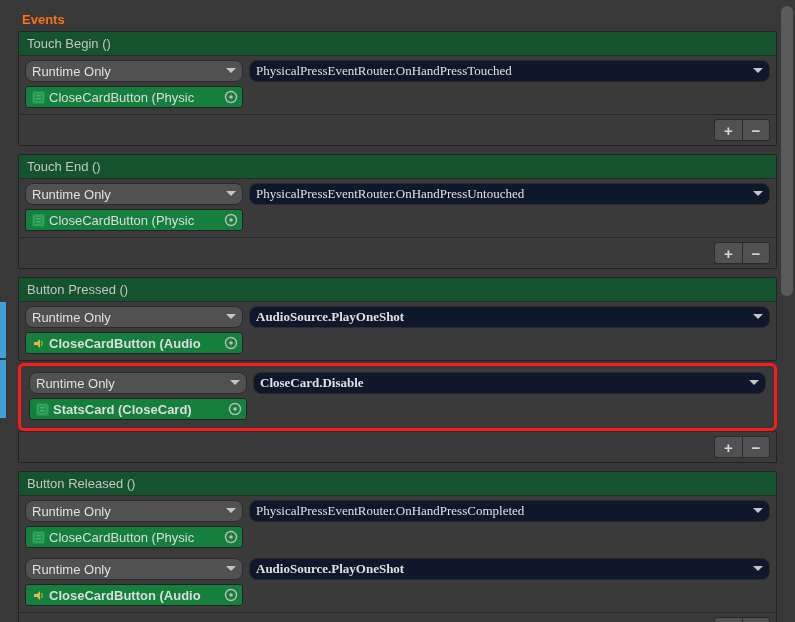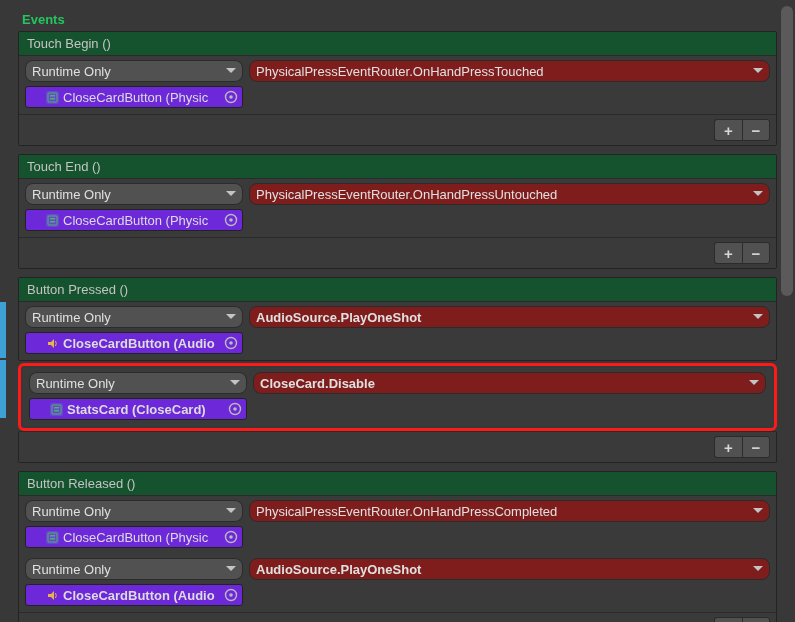--- a/index.html
+++ b/index.html
@@ -21,21 +21,21 @@
     position: absolute;
     right: 2px;
     top: 6px;
     width: 12px;
     height: 290px;
     background: #5a5a5a;
     border-radius: 6px;
   }
   .section-title {
     font-weight: 600;
-    color: #22c55e;
+    color: #f97316;
     margin-bottom: 4px;
     padding-left: 4px;
   }
   .event-block {
     background: #3a3a3a;
     border: 1px solid #232323;
     border-radius: 2px;
     margin-bottom: 8px;
   }
   .event-header {
@@ -63,36 +63,37 @@
     height: 22px;
     display: flex;
     align-items: center;
     padding: 0 6px;
     color: #e0e0e0;
     position: relative;
     overflow: hidden;
     white-space: nowrap;
   }
   .dropdown-light {
-    background: #7f1d1d;
+    background: #0f172a;
+    font-family: Liberation Serif, serif;
   }
   .dropdown .caret {
     position: absolute;
     right: 6px;
     top: 50%;
     transform: translateY(-50%);
   }
   .objfield {
-    background: #6d28d9;
+    background: #15803d;
     border: 1px solid #222;
     border-radius: 3px;
     height: 22px;
     display: flex;
     align-items: center;
-    padding: 0 20px;
+    padding: 0 6px;
     gap: 4px;
     color: #dcdcdc;
     position: relative;
     overflow: hidden;
     white-space: nowrap;
   }
   .objfield.bold { font-weight: 700; text-align: center; }
   .obj-target {
     position: absolute;
     right: 4px;

